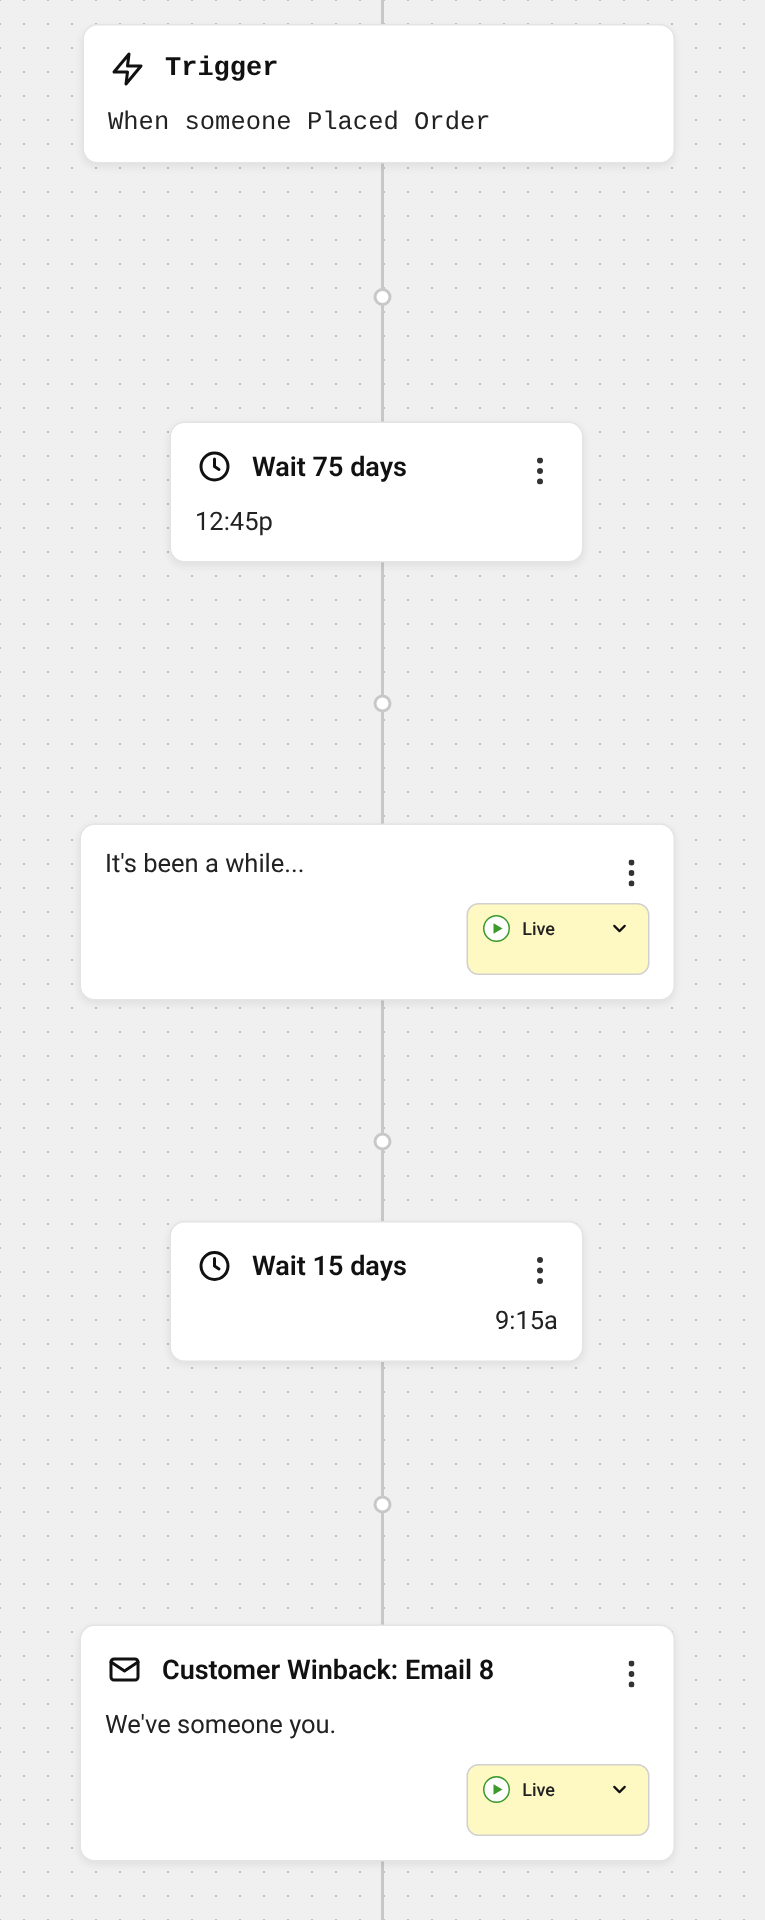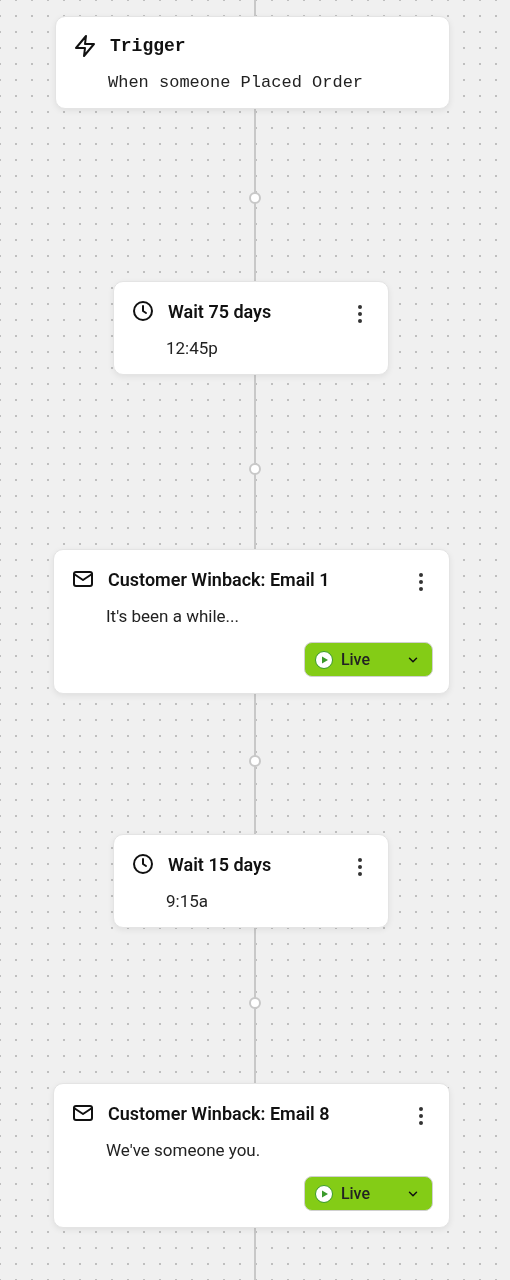--- a/index.html
+++ b/index.html
@@ -56,21 +56,20 @@
   .card-title {
     font-size: 18px;
     font-weight: 600;
     color: #111;
   }
 
   .card-subtext {
     font-size: 17px;
     color: #222;
     font-weight: 400;
-    margin-left: 36px;
   }
 
   .icon-wrap {
     display: inline-flex;
     align-items: center;
     justify-content: center;
     width: 26px;
     height: 26px;
   }
 
@@ -86,25 +85,25 @@
     cursor: pointer;
     border-radius: 6px;
   }
 
   .status-pill {
     display: inline-flex;
     align-items: center;
     gap: 8px;
     border: 1px solid #d0d0d0;
     border-radius: 8px;
-    padding: 7px 12px 7px 10px;
-    font-size: 16px;
+    padding: 7px 12px 21px 10px;
+    font-size: 12px;
     font-weight: 500;
     color: #222;
-    background: #84cc16;
+    background: #fef9c3;
     cursor: pointer;
   }
   .status-pill .pill-left {
     display: inline-flex;
     align-items: center;
     gap: 8px;
   }
   .status-pill .chevron {
     margin-left: 28px;
   }
@@ -153,29 +152,20 @@
   <div class="menu-btn">
     <svg width="4" height="18" viewBox="0 0 4 18" fill="#333">
       <circle cx="2" cy="2" r="2"></circle>
       <circle cx="2" cy="9" r="2"></circle>
       <circle cx="2" cy="16" r="2"></circle>
     </svg>
   </div>
 </div>
 
 <div class="card" style="left:53px; top:549px; width:397px;">
-  <div class="card-header">
-    <span class="icon-wrap">
-      <svg width="24" height="24" viewBox="0 0 24 24" fill="none" stroke="#111" stroke-width="2" stroke-linecap="round" stroke-linejoin="round">
-        <rect x="3" y="5" width="18" height="14" rx="2"></rect>
-        <polyline points="3 7 12 13 21 7"></polyline>
-      </svg>
-    </span>
-    <span class="card-title">Customer Winback: Email 1</span>
-  </div>
   <div class="card-subtext">It's been a while...</div>
   <div class="email-footer">
     <div class="status-pill">
       <span class="pill-left">
         <span>
           <svg width="18" height="18" viewBox="0 0 18 18">
             <circle cx="9" cy="9" r="8.5" fill="#fff" stroke="#3a9a2a" stroke-width="1"></circle>
             <polygon points="7,5.5 13,9 7,12.5" fill="#3a9a2a"></polygon>
           </svg>
         </span>
@@ -190,21 +180,21 @@
   </div>
   <div class="menu-btn">
     <svg width="4" height="18" viewBox="0 0 4 18" fill="#333">
       <circle cx="2" cy="2" r="2"></circle>
       <circle cx="2" cy="9" r="2"></circle>
       <circle cx="2" cy="16" r="2"></circle>
     </svg>
   </div>
 </div>
 
-<div class="card" style="left:113px; top:834px; width:276px;">
+<div class="card" style="left:113px; top:814px; width:276px;text-align:right;">
   <div class="card-header">
     <span class="icon-wrap">
       <svg width="24" height="24" viewBox="0 0 24 24" fill="none" stroke="#111" stroke-width="2" stroke-linecap="round" stroke-linejoin="round">
         <circle cx="12" cy="12" r="9"></circle>
         <polyline points="12 7 12 12 15 14"></polyline>
       </svg>
     </span>
     <span class="card-title">Wait 15 days</span>
   </div>
   <div class="card-subtext">9:15a</div>

